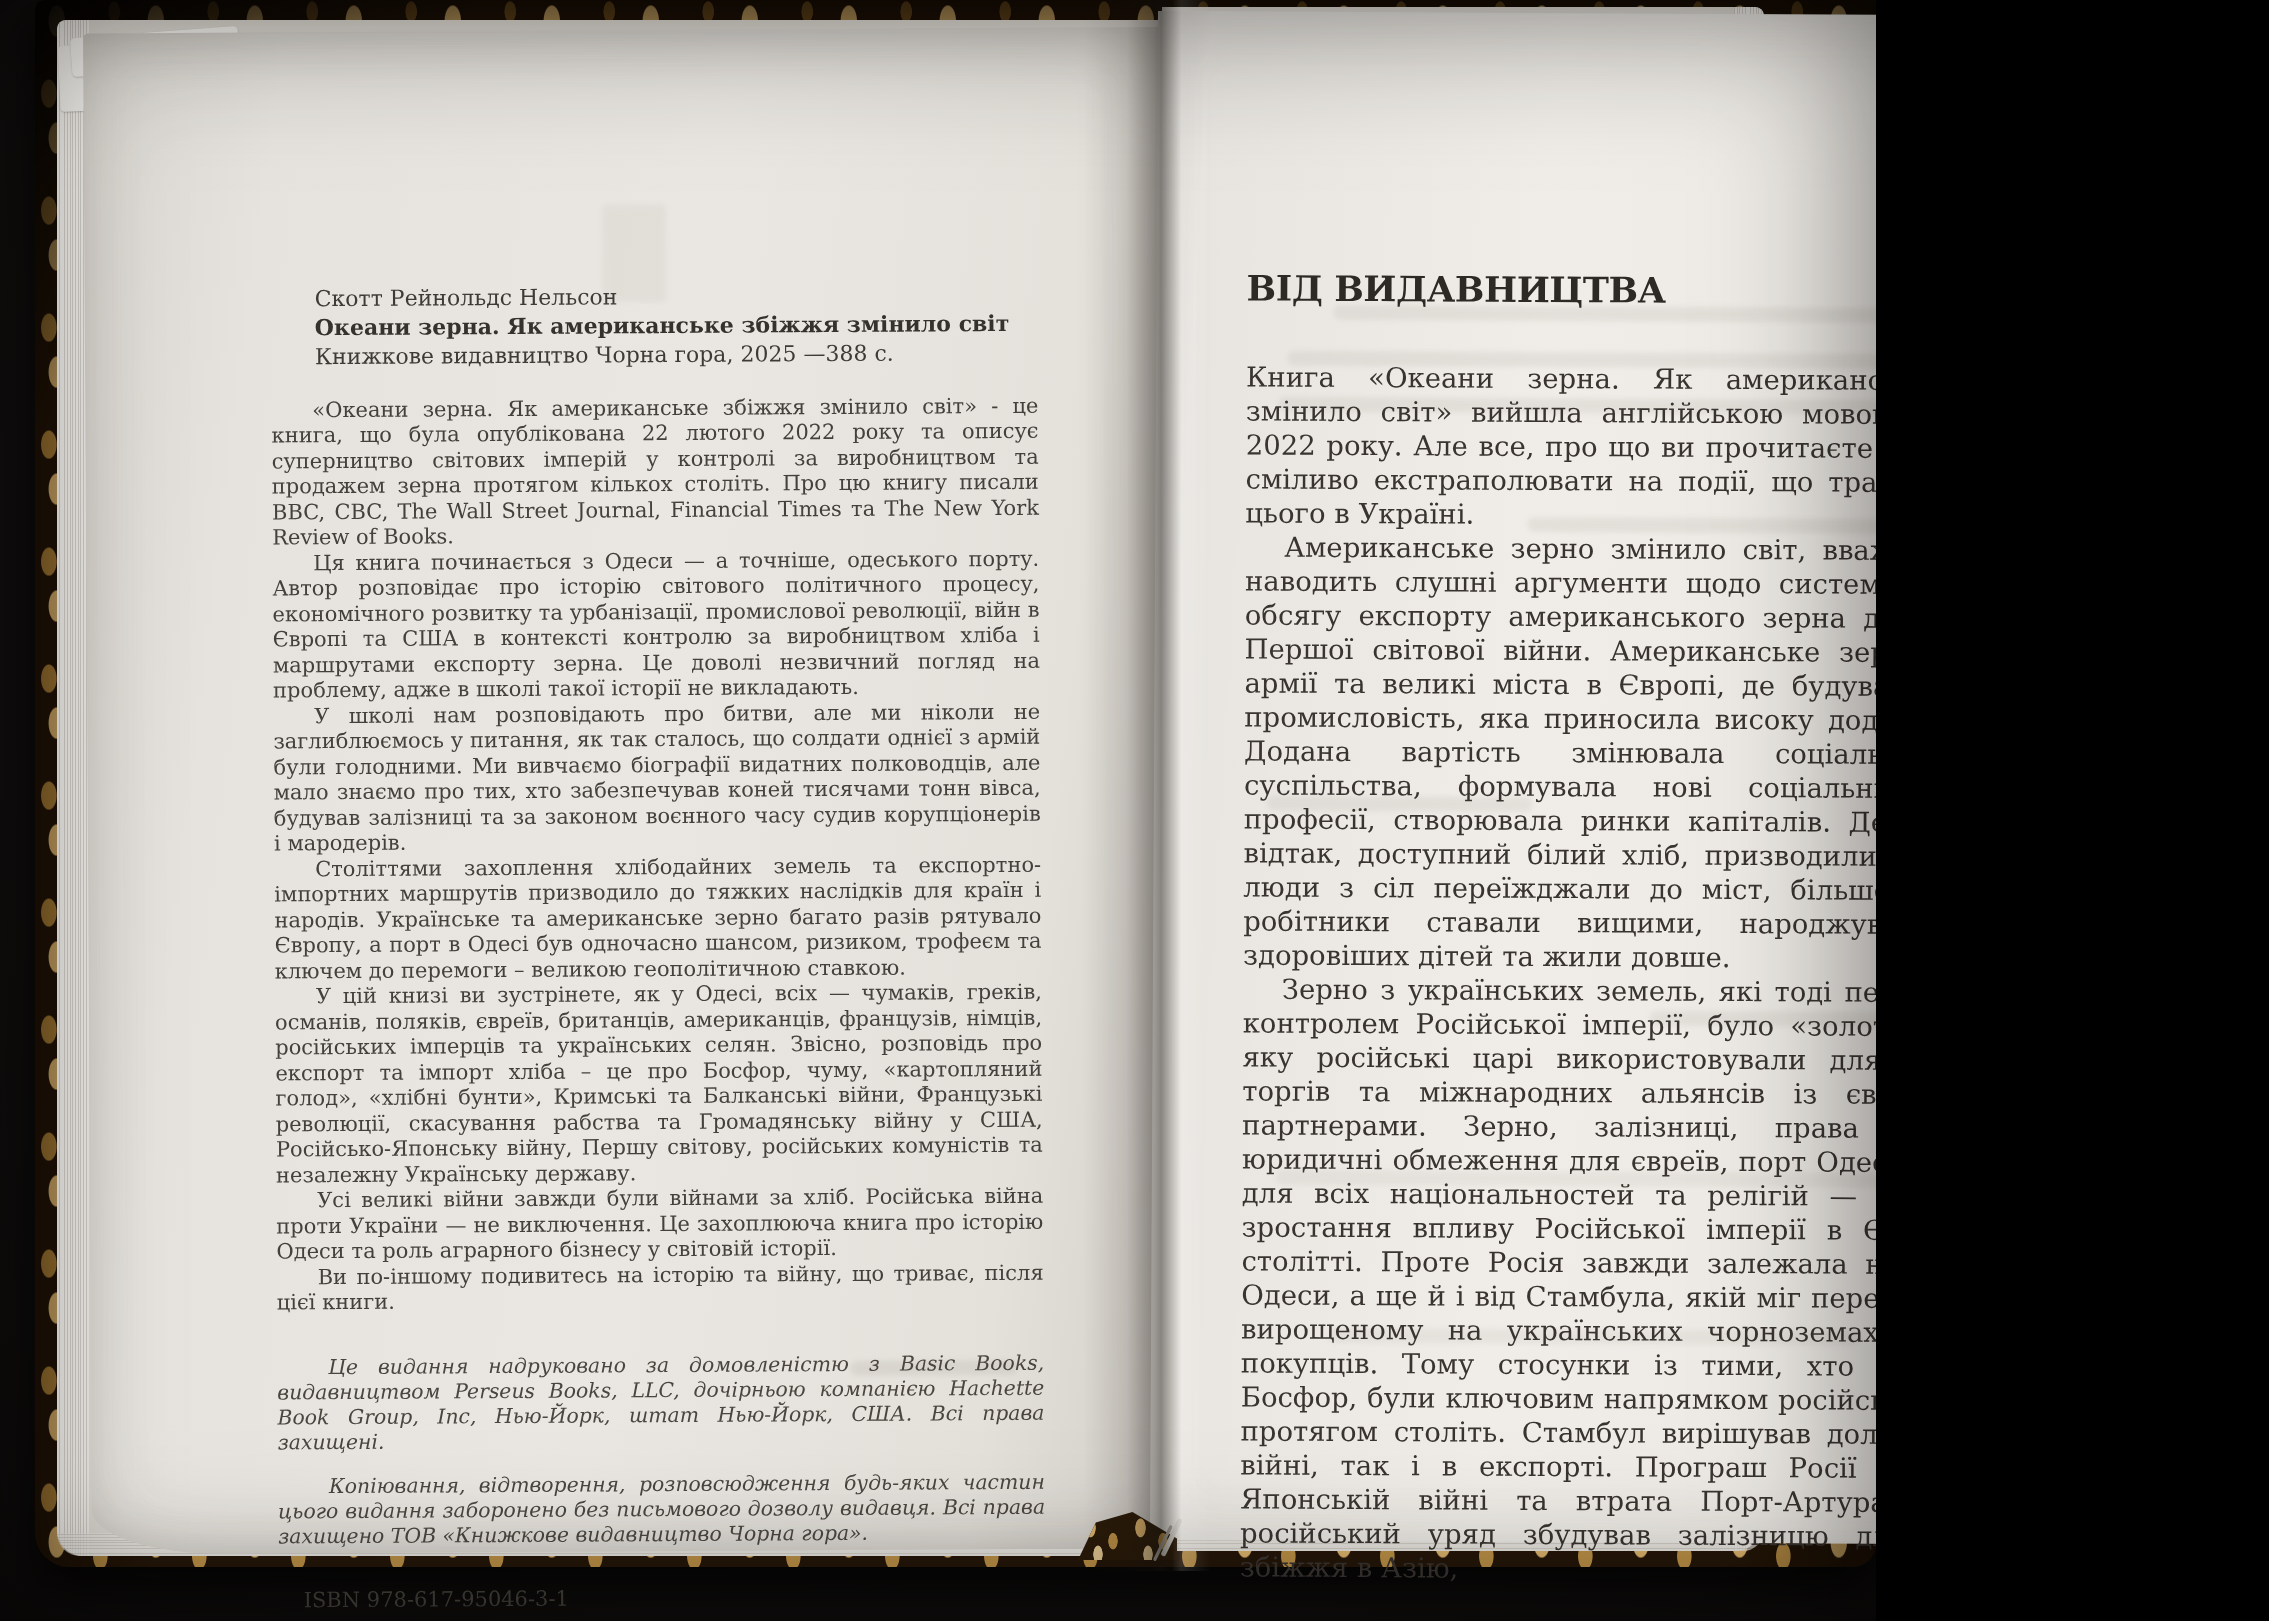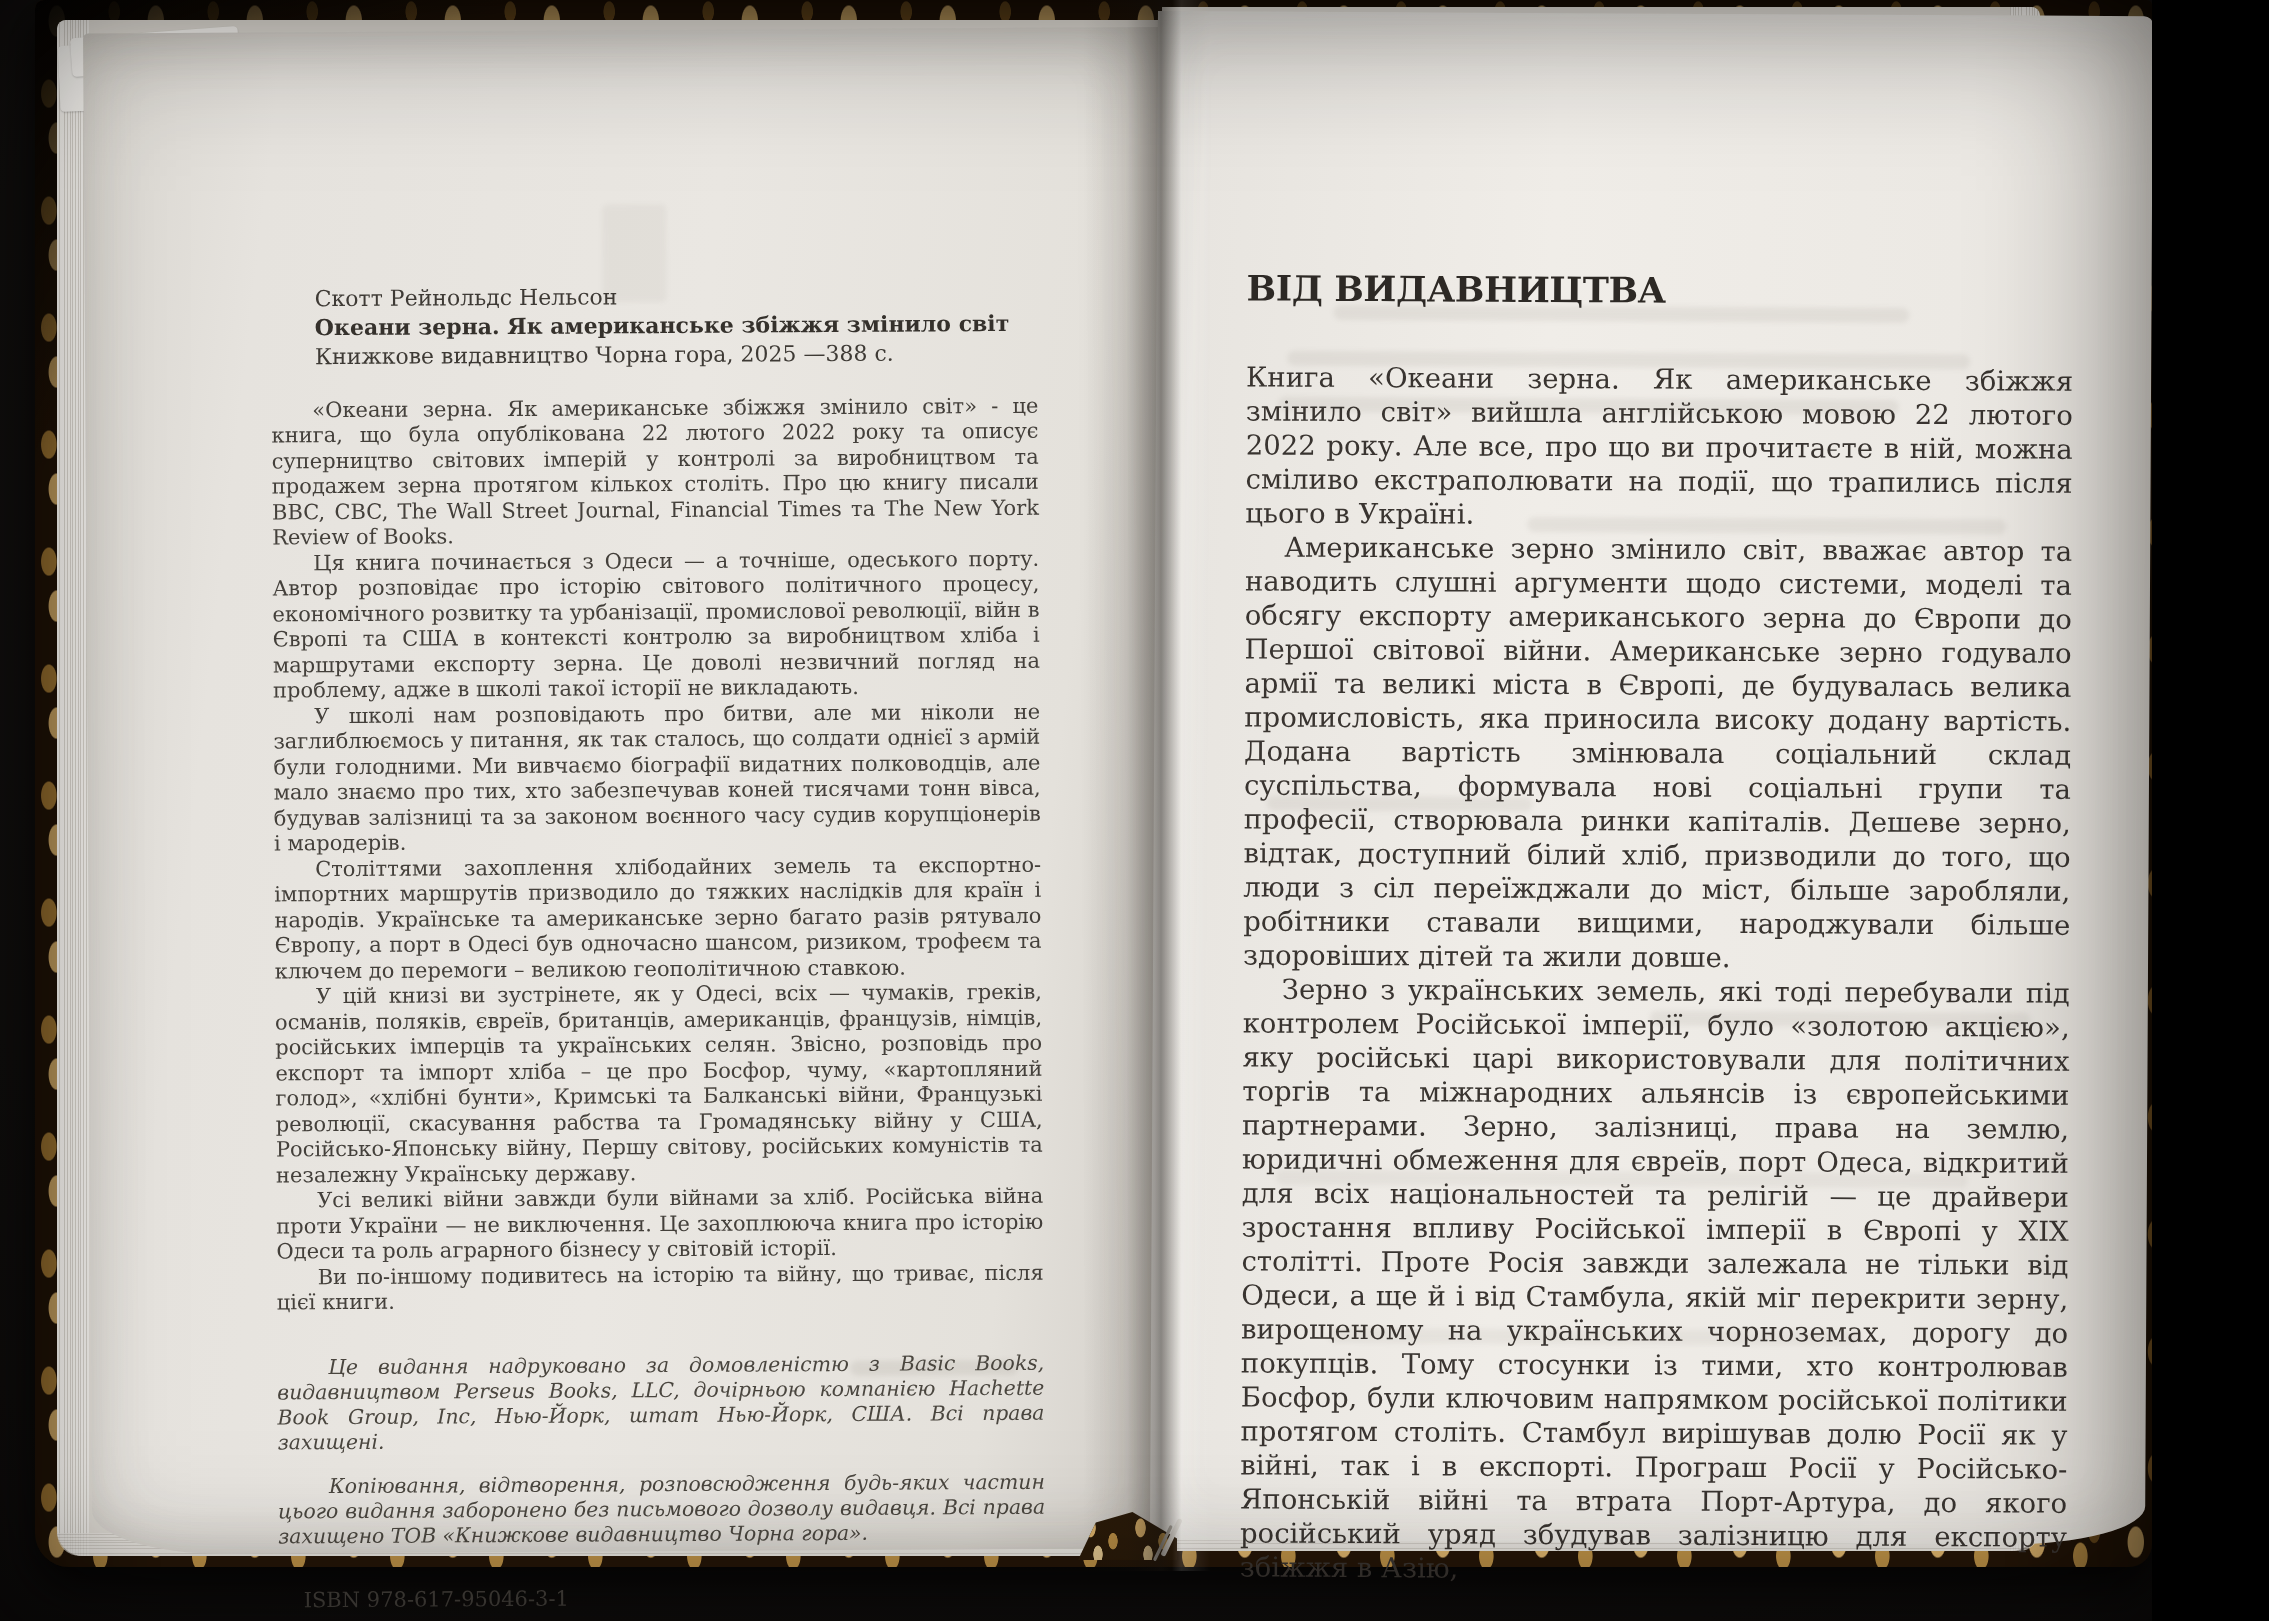--- a/index.html
+++ b/index.html
@@ -1,17 +1,17 @@
 <!DOCTYPE html>
 <html lang="uk" style="font-size:14px"><head>
 <meta charset="utf-8">
 <style>
   html,body{margin:0;padding:0;background:#000;}
   .stage{
-    position:relative;width:2152px;height:1622px;overflow:hidden;
+    position:relative;width:1876px;height:1622px;overflow:hidden;
     background:radial-gradient(135% 120% at 52% 38%, #1a1816 0%, #100e0d 55%, #050404 100%);
     font-family:"DejaVu Serif", serif;
   }
   
   .cover{
     position:absolute;left:35px;top:0;right:0;bottom:55px;z-index:1;
     border-radius:8.9px 5.3px 23px 34px;
     background-color:#241507;
     background-image:
       radial-gradient(14px 26.6px at 22% 18%, #d9b06a 0 55%, rgba(0,0,0,0) 62%),

